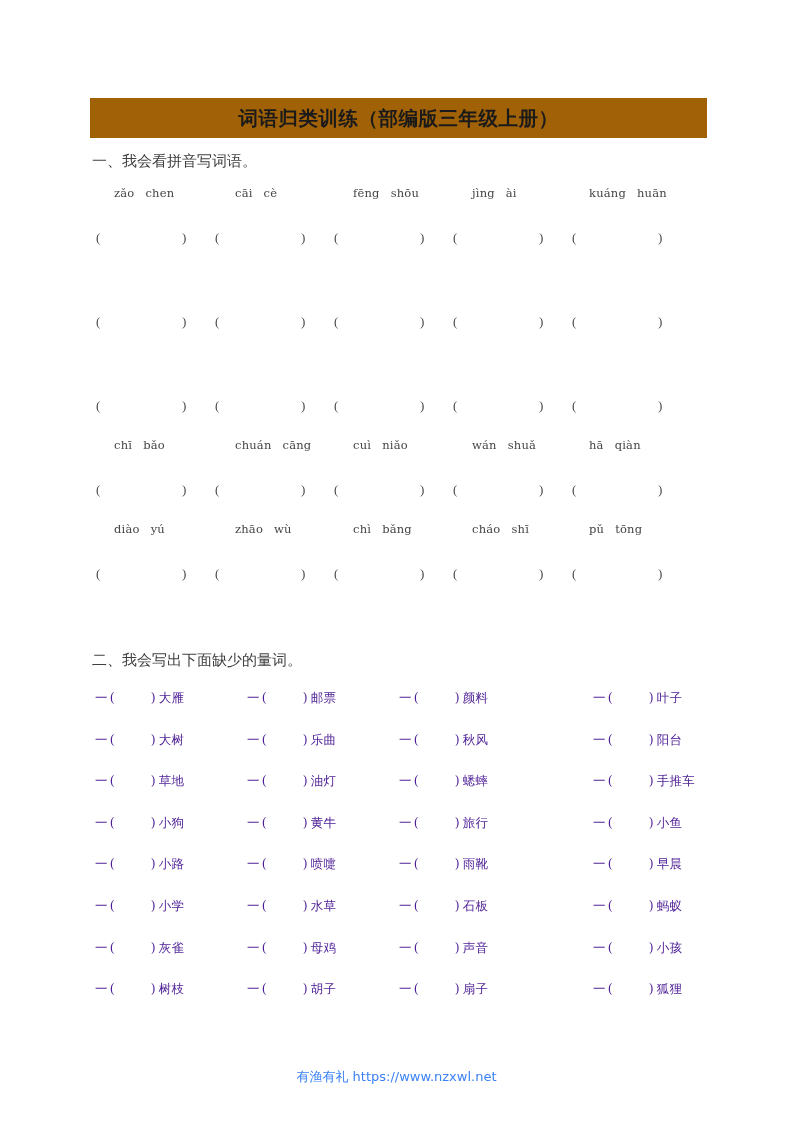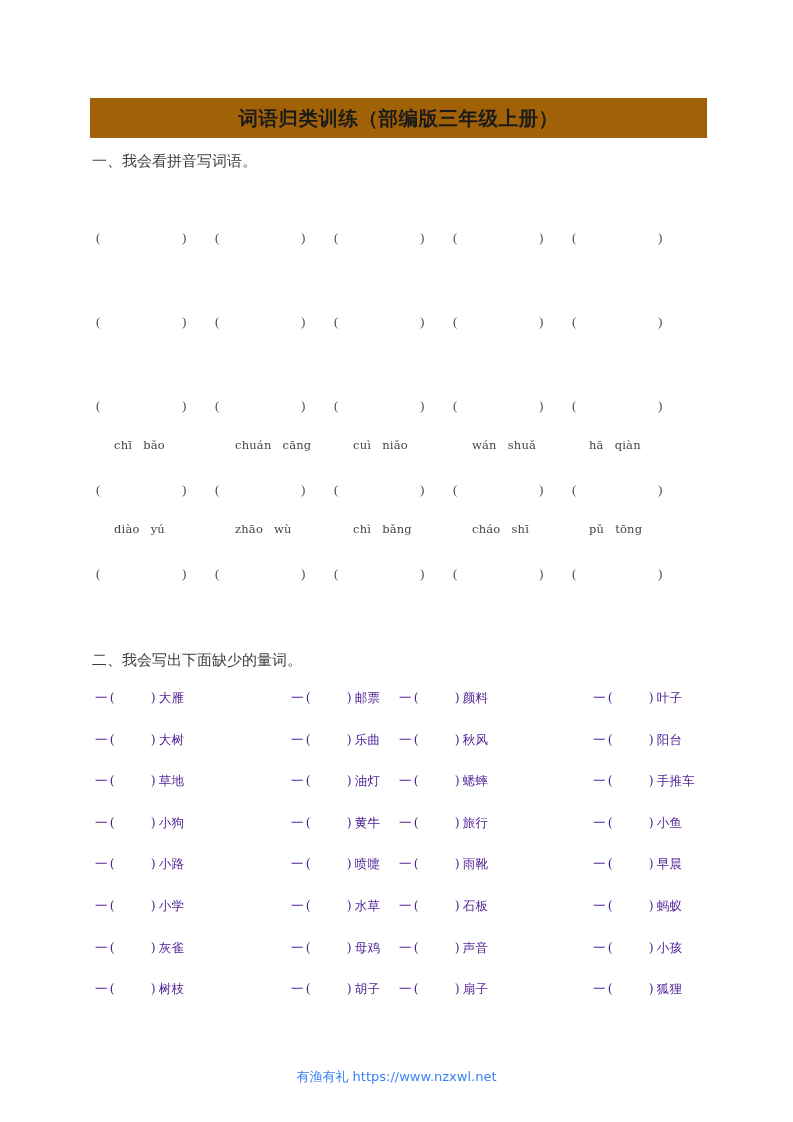--- a/index.html
+++ b/index.html
@@ -131,21 +131,21 @@
     font-family: "DejaVu Serif", "Liberation Serif", serif;
     letter-spacing: 0.2px;
   }
   .measure-cell .yi   { display: inline-block; }
   .measure-cell .lpar { display: inline-block; margin-left: 2px; }
   .measure-cell .gap  { display: inline-block; width: 36px; }
   .measure-cell .rpar { display: inline-block; }
   .measure-cell .noun { display: inline-block; margin-left: 3px; }
 
   .m0 { left: 3px;   }
-  .m1 { left: 155px; margin-left: 44px; }
+  .m1 { left: 155px; }
   .m2 { left: 307px; }
   .m3 { left: 460px; margin-left: 41px; }
 
   
   .footer {
     position: absolute;
     left: 0;
     top: 1068px;
     width: 793px;
     text-align: center;
@@ -160,20 +160,27 @@
 <div class="page">
 
   <div class="title-banner">
     <span class="title-text">词语归类训练（部编版三年级上册）</span>
   </div>
 
   <div class="section-heading" id="sec1-heading">一、我会看拼音写词语。</div>
 
   <div class="pinyin-section" id="pinyin-section">
       <div class="pinyin-block">
+        <div class="pinyin-row">
+          <div class="pinyin-cell c0"><span class="syl">zǎo</span><span class="syl">chen</span></div>
+          <div class="pinyin-cell c1"><span class="syl">cāi</span><span class="syl">cè</span></div>
+          <div class="pinyin-cell c2"><span class="syl">fēng</span><span class="syl">shōu</span></div>
+          <div class="pinyin-cell c3"><span class="syl">jìng</span><span class="syl">ài</span></div>
+          <div class="pinyin-cell c4"><span class="syl">kuáng</span><span class="syl">huān</span></div>
+        </div>
         <div class="paren-row">
           <div class="paren-cell p0">
             <span class="lp">(</span>
             <span class="rp">)</span>
           </div>
           <div class="paren-cell p1">
             <span class="lp">(</span>
             <span class="rp">)</span>
           </div>
           <div class="paren-cell p2">

